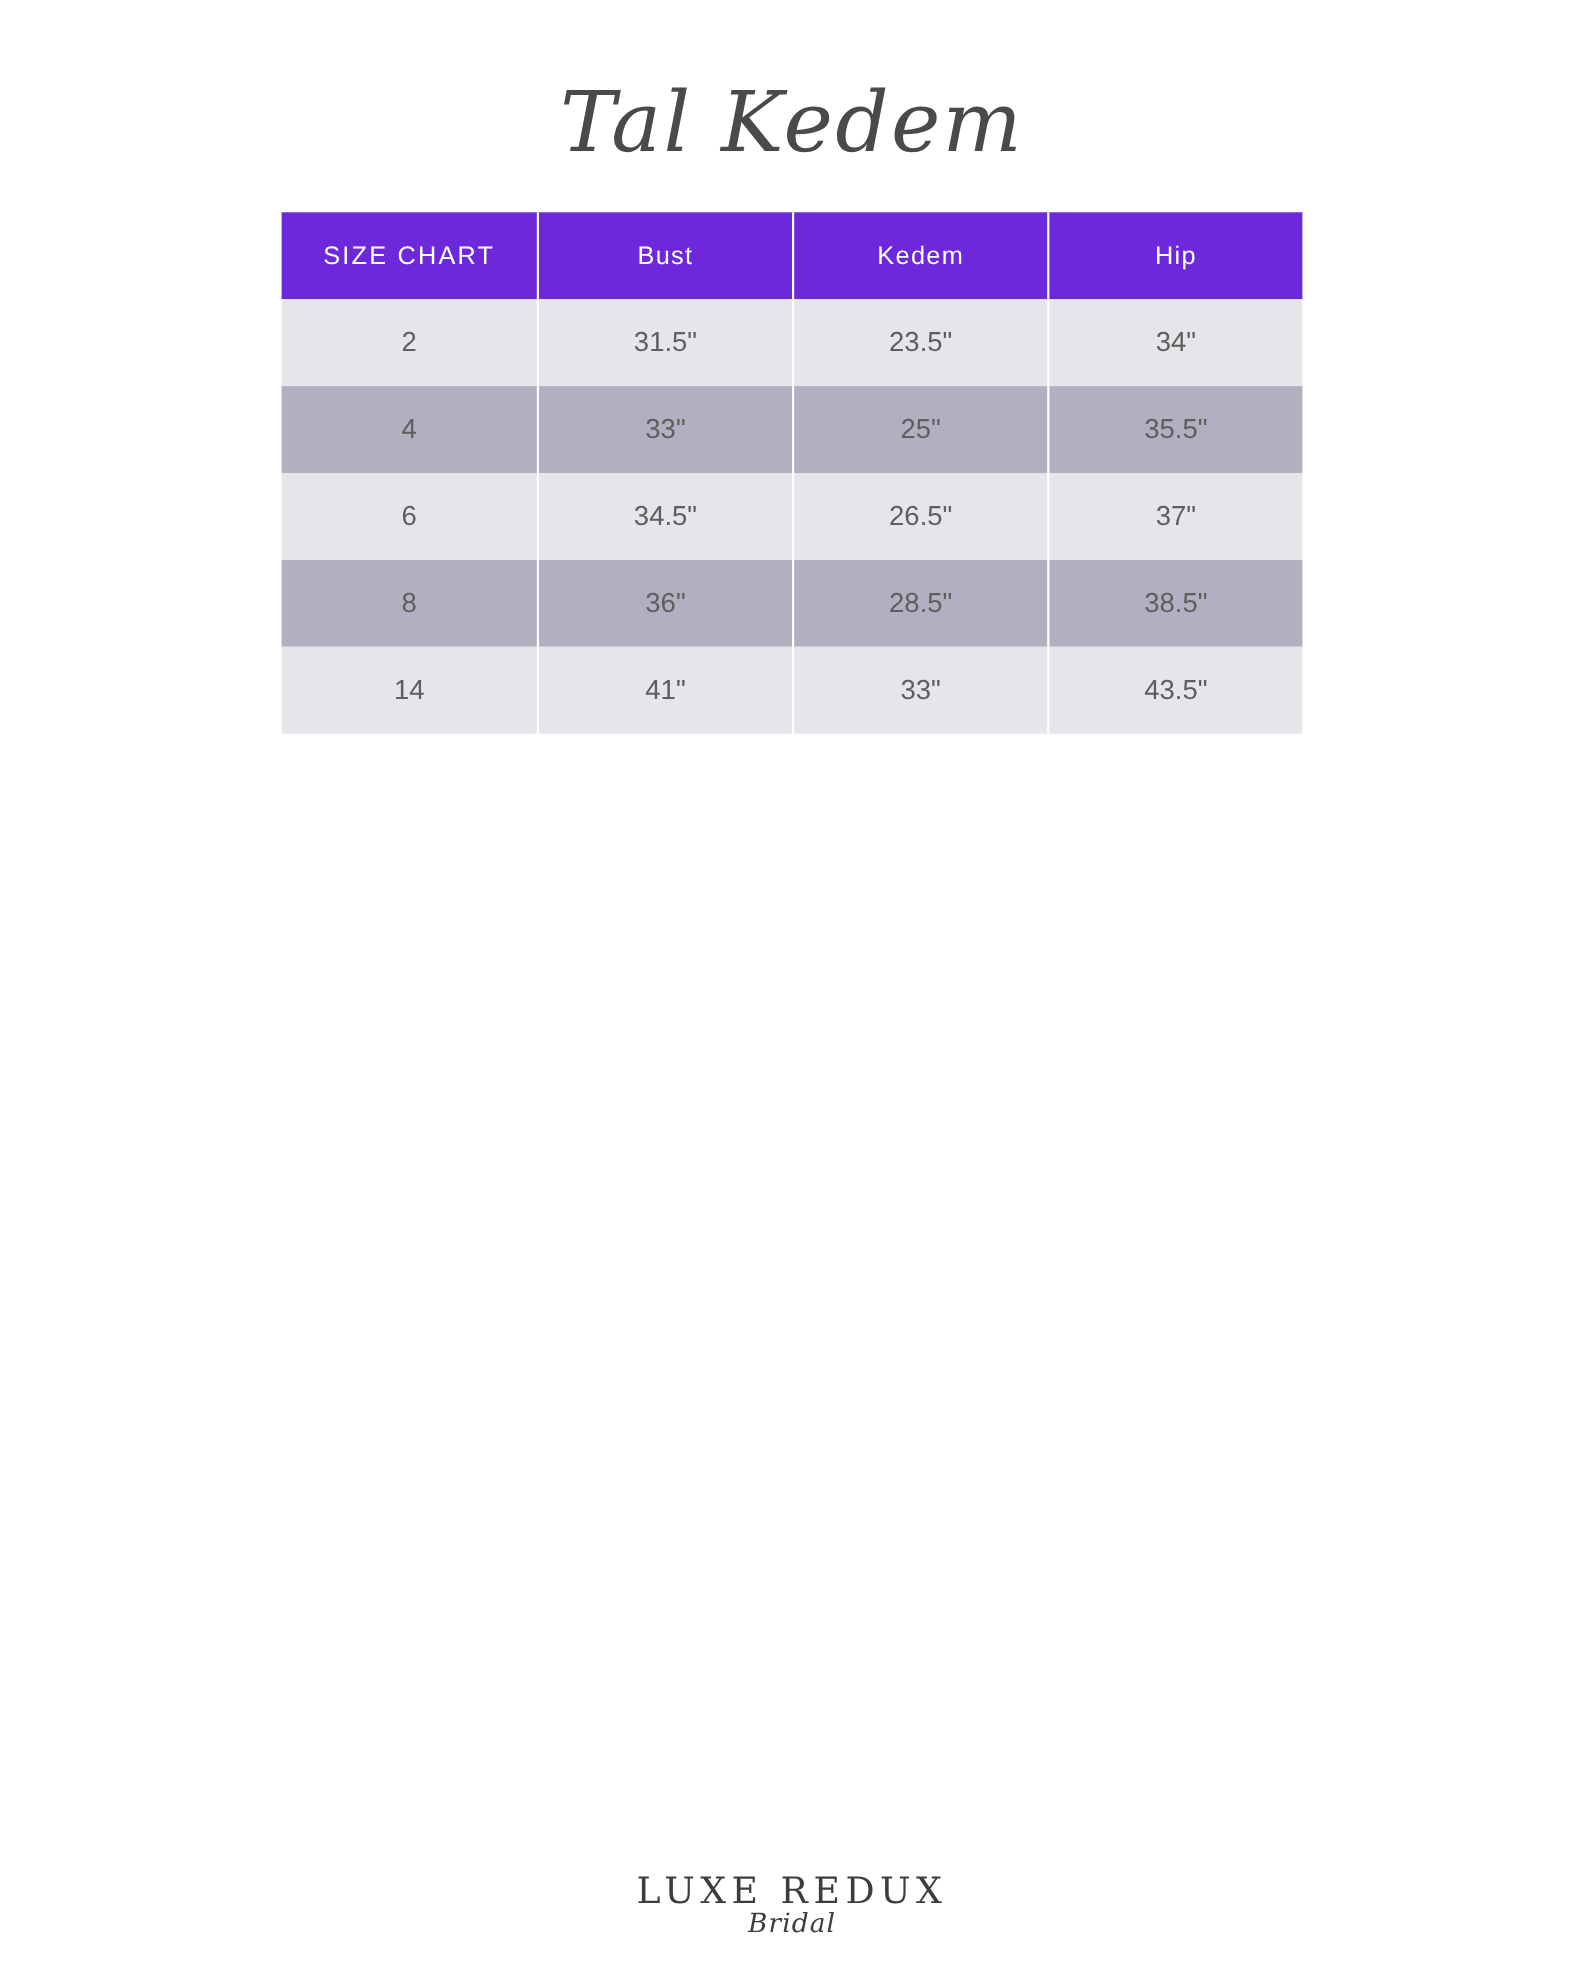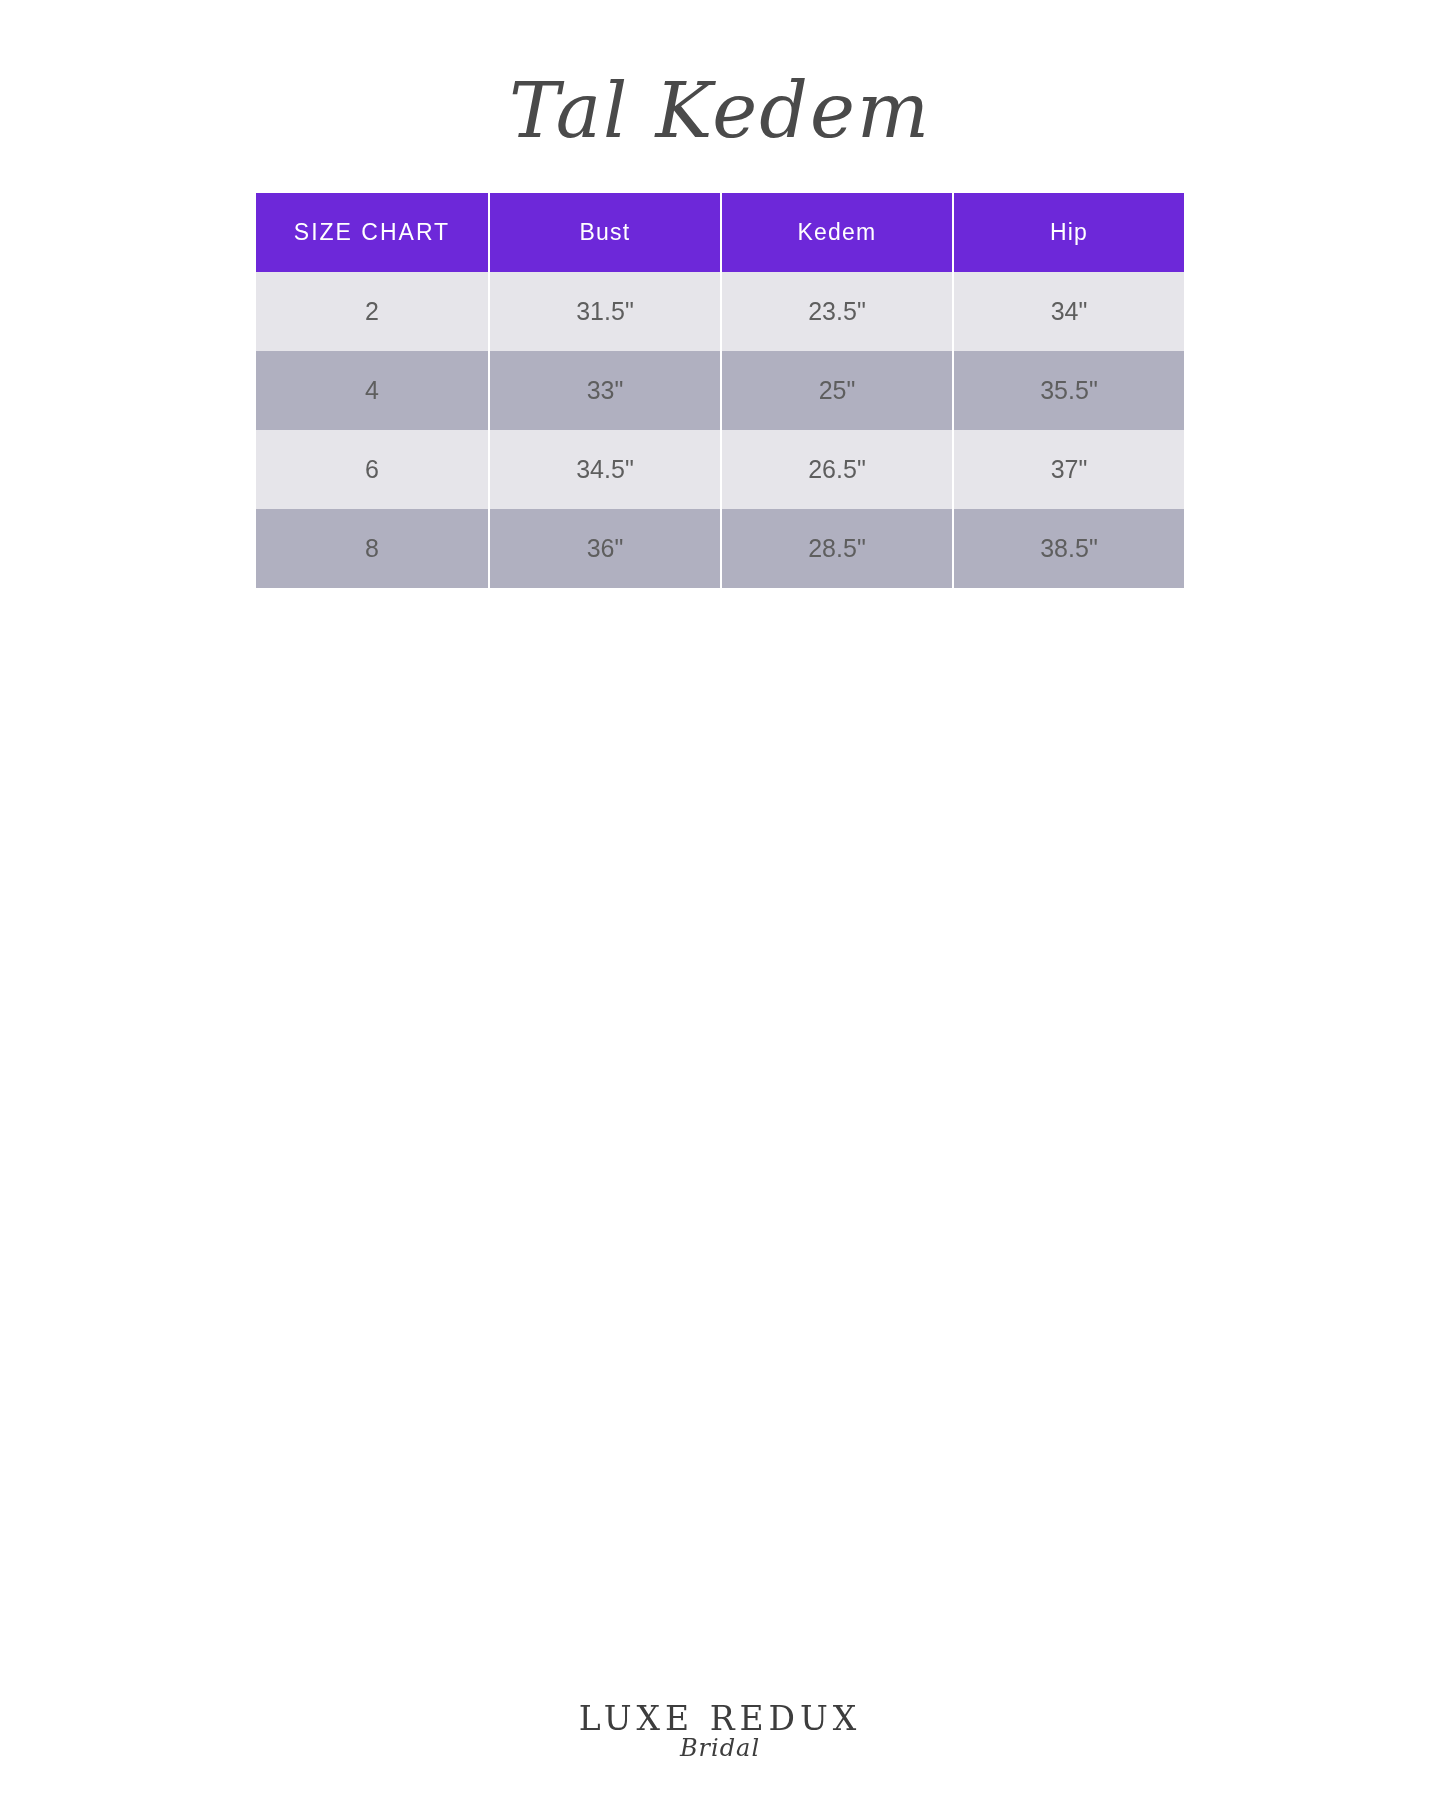--- a/index.html
+++ b/index.html
@@ -160,20 +160,26 @@
           <td>34.5"</td>
           <td>26.5"</td>
           <td>37"</td>
         </tr>
         <tr class="row-dark">
           <td>8</td>
           <td>36"</td>
           <td>28.5"</td>
           <td>38.5"</td>
         </tr>
+        <tr class="row-light">
+          <td>14</td>
+          <td>41"</td>
+          <td>33"</td>
+          <td>43.5"</td>
+        </tr>
       </tbody>
     </table>
   </div>
 
   <div class="footer-logo">
     <div class="main">LUXE REDUX</div>
     <div class="sub">Bridal</div>
   </div>
 
 </div>

